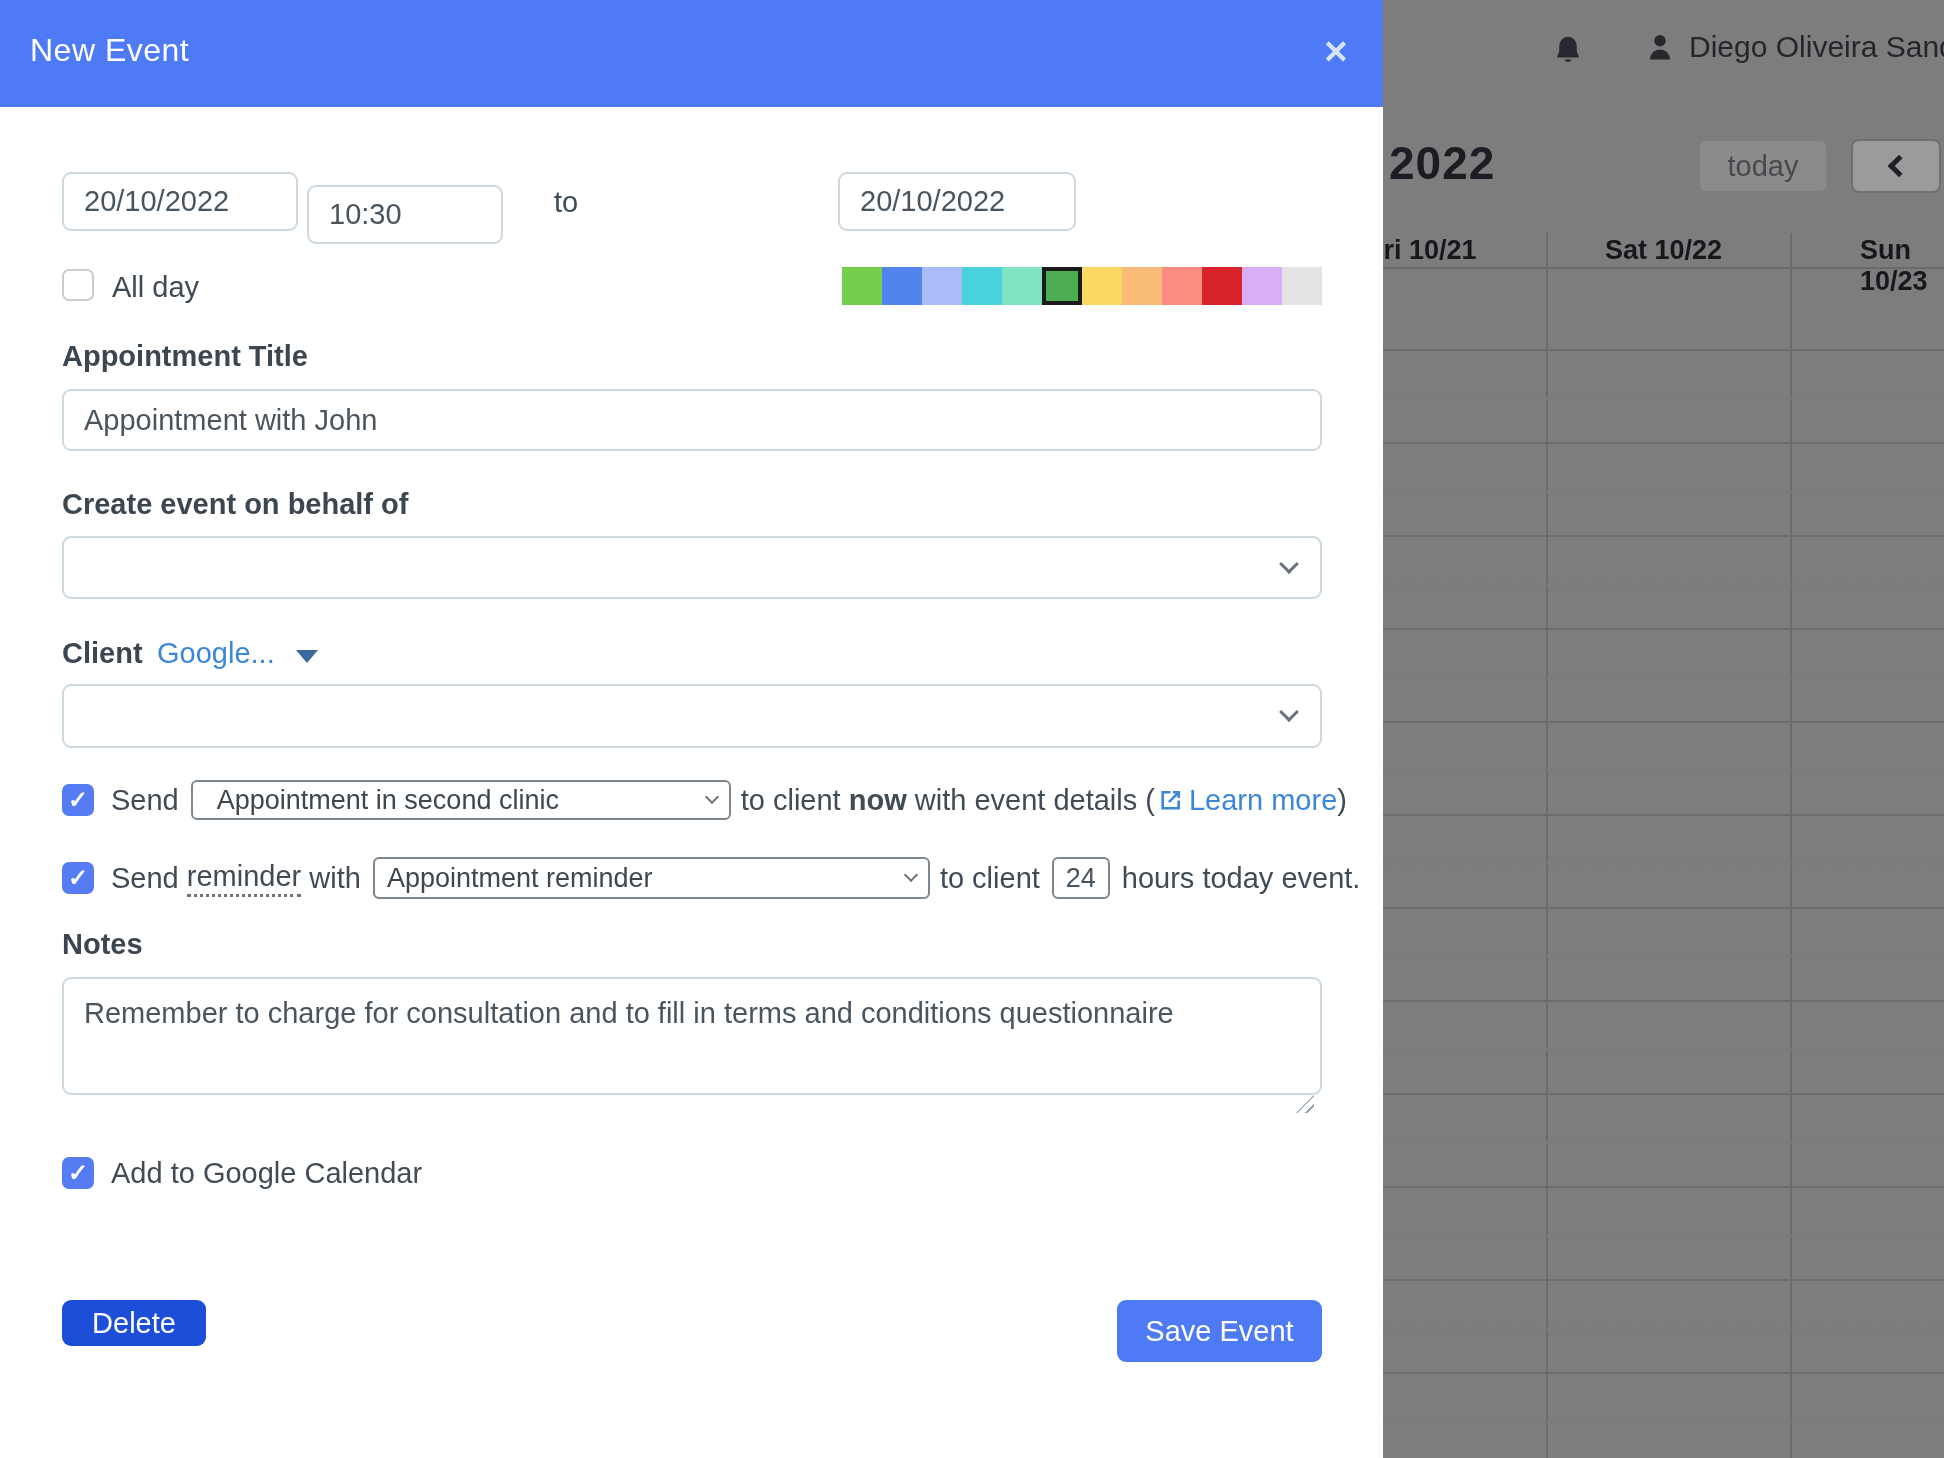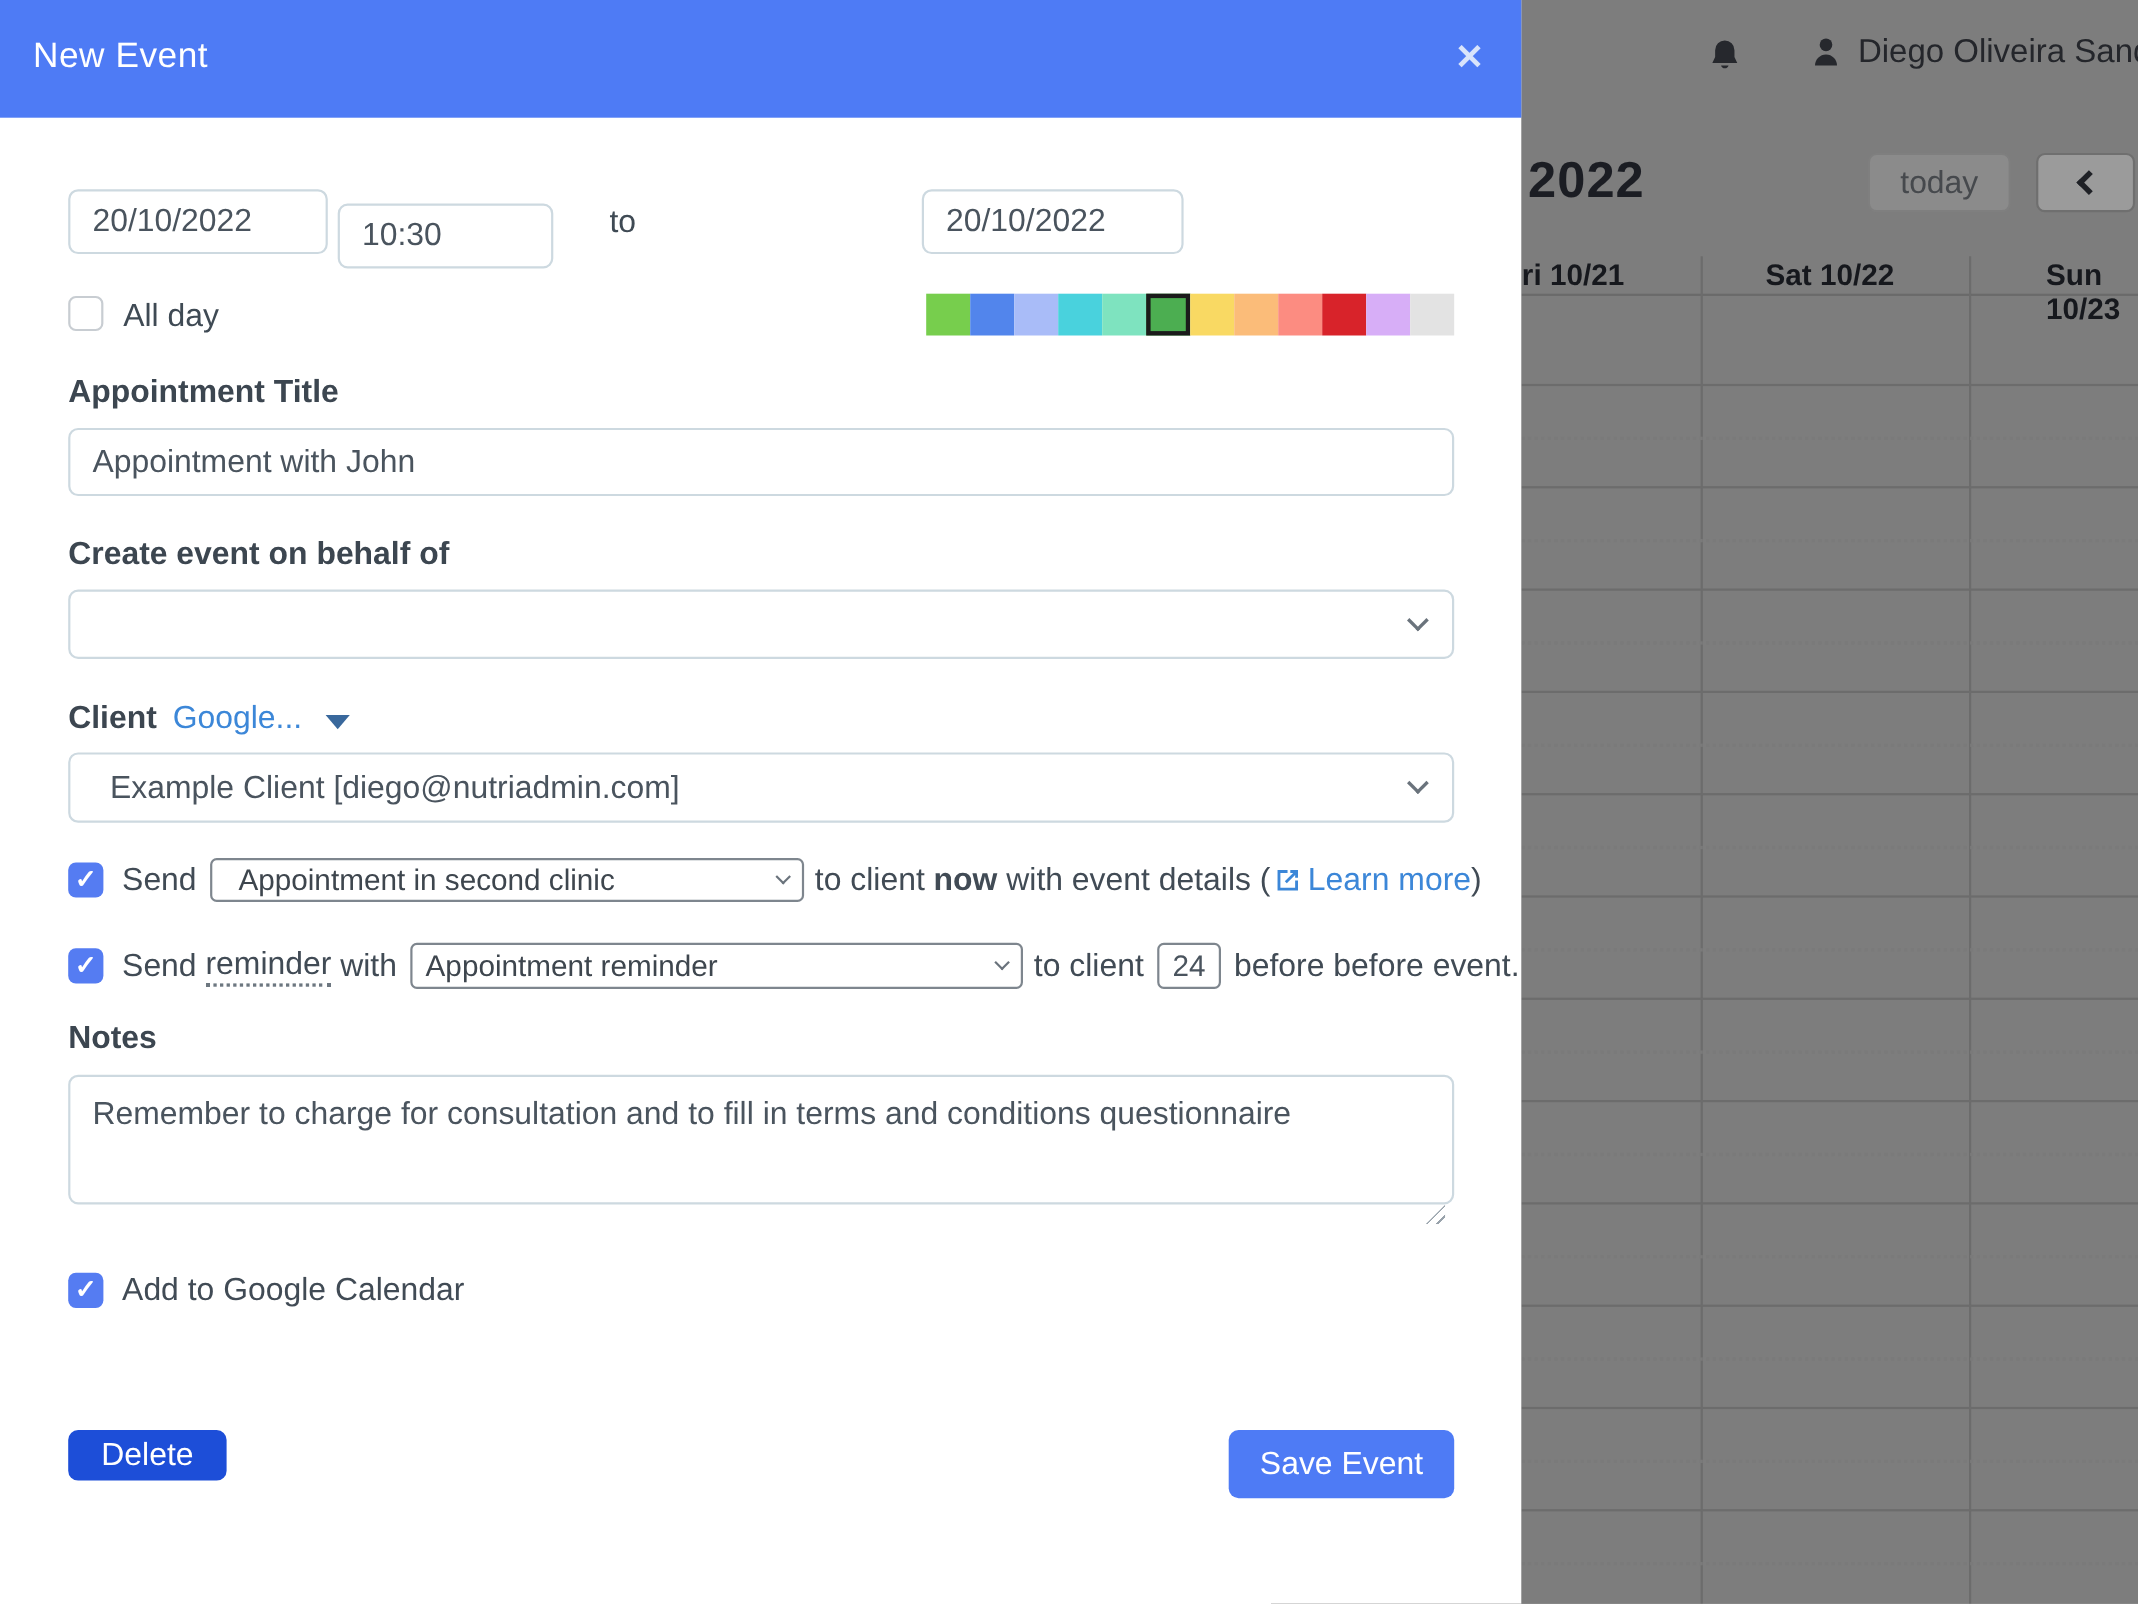--- a/index.html
+++ b/index.html
@@ -228,21 +228,20 @@
     <div class="field-label lbl-behalf">Create event on behalf of</div>
     <div class="select-big sel-behalf">
       <span></span>
       <span class="chev"></span>
     </div>
 
     <div class="field-label lbl-client">Client</div>
     <div class="actions-link">Google...</div>
     <div class="caret-down"></div>
     <div class="select-big sel-client">
-      <span>Example Client [diego@nutriadmin.com]</span>
       <span class="chev"></span>
     </div>
 
     <div class="chkrow row-send1">
       <span class="chk">✓</span>
       <span class="gap"></span>
       <span>Send</span>
       <span class="select-small sel-template">
         <span>Appointment in second clinic</span>
         <span class="chev"></span>
@@ -263,21 +262,21 @@
       <span class="gap"></span>
       <span class="sp">Send </span>
       <span class="dotted-underline">reminder</span>
       <span class="sp"> with</span>
       <span class="select-small sel-reminder">
         <span>Appointment reminder</span>
         <span class="chev"></span>
       </span>
       <span>to client</span>
       <input class="txt-input in-hours" value="24" style="">
-      <span>before before event.</span>
+      <span>hours today event.</span>
     </div>
 
     <div class="field-label lbl-notes">Notes</div>
     <textarea class="in-notes" style="">Remember to charge for consultation and to fill in terms and conditions questionnaire</textarea>
     <div class="resize-grip"></div>
 
     <div class="chkrow row-gcal">
       <span class="chk">✓</span>
       <span class="gap"></span>
       <span>Add to Google Calendar</span>

